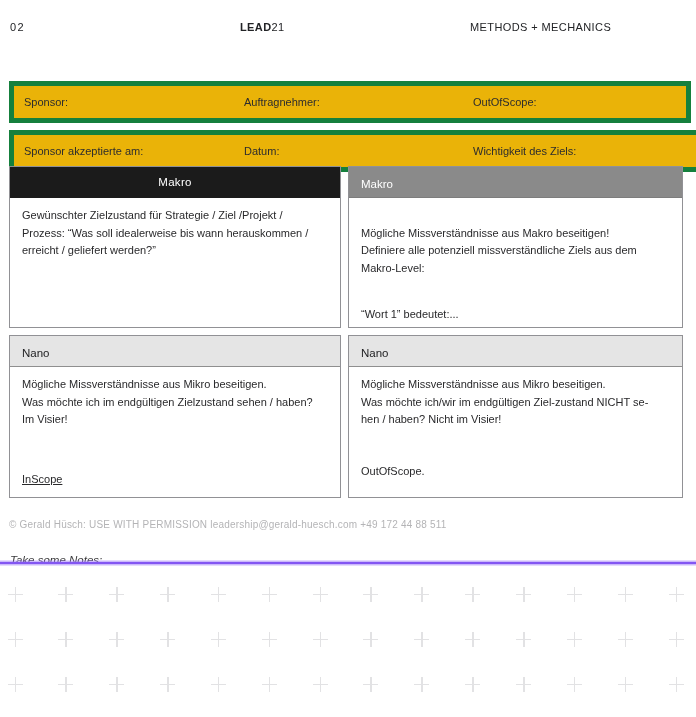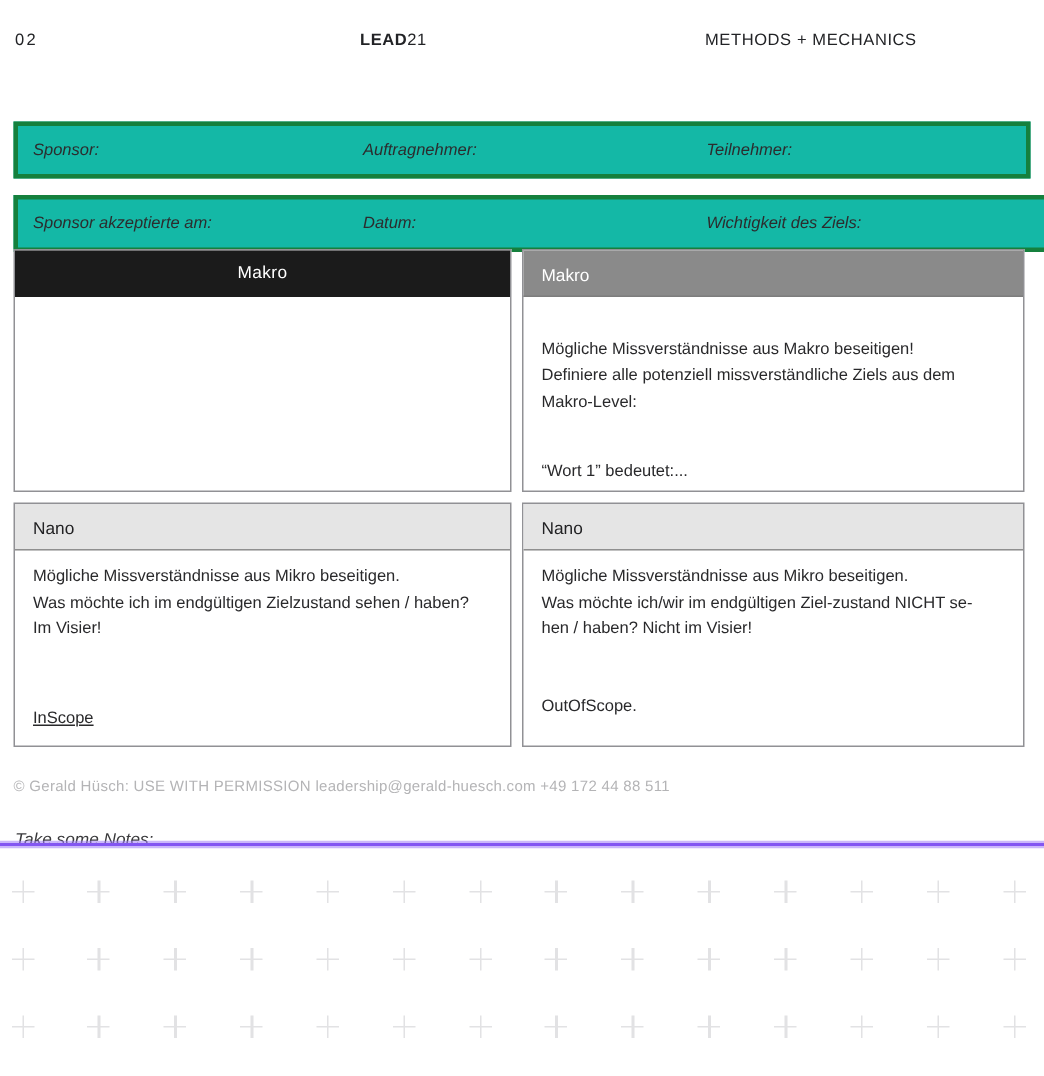--- a/index.html
+++ b/index.html
@@ -7,21 +7,21 @@
     position:relative;width:696px;height:717px;background:#ffffff;overflow:hidden;
     font-family:"Liberation Sans","DejaVu Sans",sans-serif;color:#29292b;
   }
   
   .hdr-item{position:absolute;top:21px;font-size:11px;color:#222326;}
   .hdr-page{left:10px;letter-spacing:1.5px;}
   .hdr-brand{left:240px;letter-spacing:.4px;}
   .hdr-brand b{font-weight:700;}
   .hdr-right{left:470px;letter-spacing:.4px;}
   
-  .form-box{position:absolute;left:9px;width:672px;height:32px;border:3px solid #15803d;background:#14b8a6;font-style:italic;}
+  .form-box{position:absolute;left:9px;width:672px;height:32px;border:5px solid #15803d;background:#eab308;}
   .form-box .lbl{position:absolute;top:50%;transform:translateY(-50%);font-size:11px;color:#2c2c2e;white-space:nowrap;}
   .form-box .lbl.c1{left:10px;}
   .form-box .lbl.c2{left:230px;}
   .form-box .lbl.c3{left:459px;}
   .row1{top:81px;}
   .row2{top:130px;padding-left:16px;}
   
   .qbox{position:absolute;border:1px solid #919195;background:#fff;box-sizing:border-box;}
   .qbox .qhead{height:31px;box-sizing:border-box;font-size:11.5px;}
   .qhead.black{background:#1b1b1b;color:#ffffff;text-align:center;line-height:31px;letter-spacing:.3px;}
@@ -54,31 +54,34 @@
 
 <div class="page">
 
   <div class="hdr-item hdr-page">02</div>
   <div class="hdr-item hdr-brand"><b>LEAD</b><span>21</span></div>
   <div class="hdr-item hdr-right">METHODS + MECHANICS</div>
 
   <div class="form-box row1">
     <span class="lbl c1">Sponsor:</span>
     <span class="lbl c2">Auftragnehmer:</span>
-    <span class="lbl c3">Teilnehmer:</span>
+    <span class="lbl c3">OutOfScope:</span>
   </div>
 
   <div class="form-box row2">
     <span class="lbl c1">Sponsor akzeptierte am:</span>
     <span class="lbl c2">Datum:</span>
     <span class="lbl c3">Wichtigkeit des Ziels:</span>
   </div>
 
   <div class="qbox box-makro">
     <div class="qhead black">Makro</div>
+    <div class="qbody">Gewünschter Zielzustand für Strategie / Ziel /Projekt /
+Prozess: “Was soll idealerweise bis wann herauskommen /
+erreicht / geliefert werden?”</div>
   </div>
 
   <div class="qbox box-mikro">
     <div class="qhead mid">Makro</div>
     <div class="qbody">
       <div>Mögliche Missverständnisse aus Makro beseitigen!
 Definiere alle potenziell missverständliche Ziels aus dem
 Makro-Level:</div>
       <div class="word-line">“Wort 1” bedeutet:...</div>
       <div class="circle-line">① ② ③ ④ ⑤</div>

